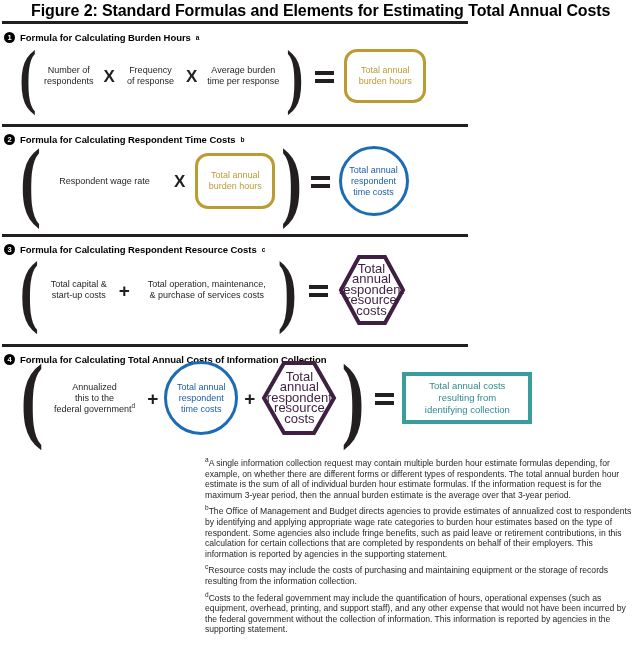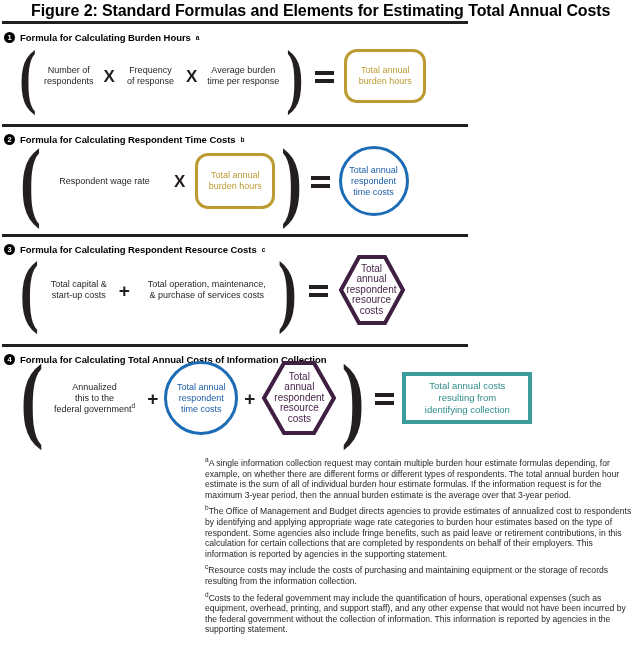--- a/index.html
+++ b/index.html
@@ -127,21 +127,21 @@
     border:4px solid #3a9c9b;
     color:#2e8b8a;
     font-size:9.5px;line-height:12px;
     display:flex;align-items:center;justify-content:center;
     text-align:center;background:#fff;
   }
   .hexwrap{position:relative;display:flex;align-items:center;justify-content:center;}
   .hexwrap svg{position:absolute;left:0;top:0;}
   .hexlabel{
     position:relative;z-index:2;
-    color:#3f1f42;font-size:10px;line-height:10.5px;text-align:center;
+    color:#3f1f42;font-size:13px;line-height:10.5px;text-align:center;
   }
 
   
   .source{
     position:absolute;left:4px;top:443px;
     font-size:7.5px;color:#58595b;white-space:nowrap;
   }
 
   
   .notes{

